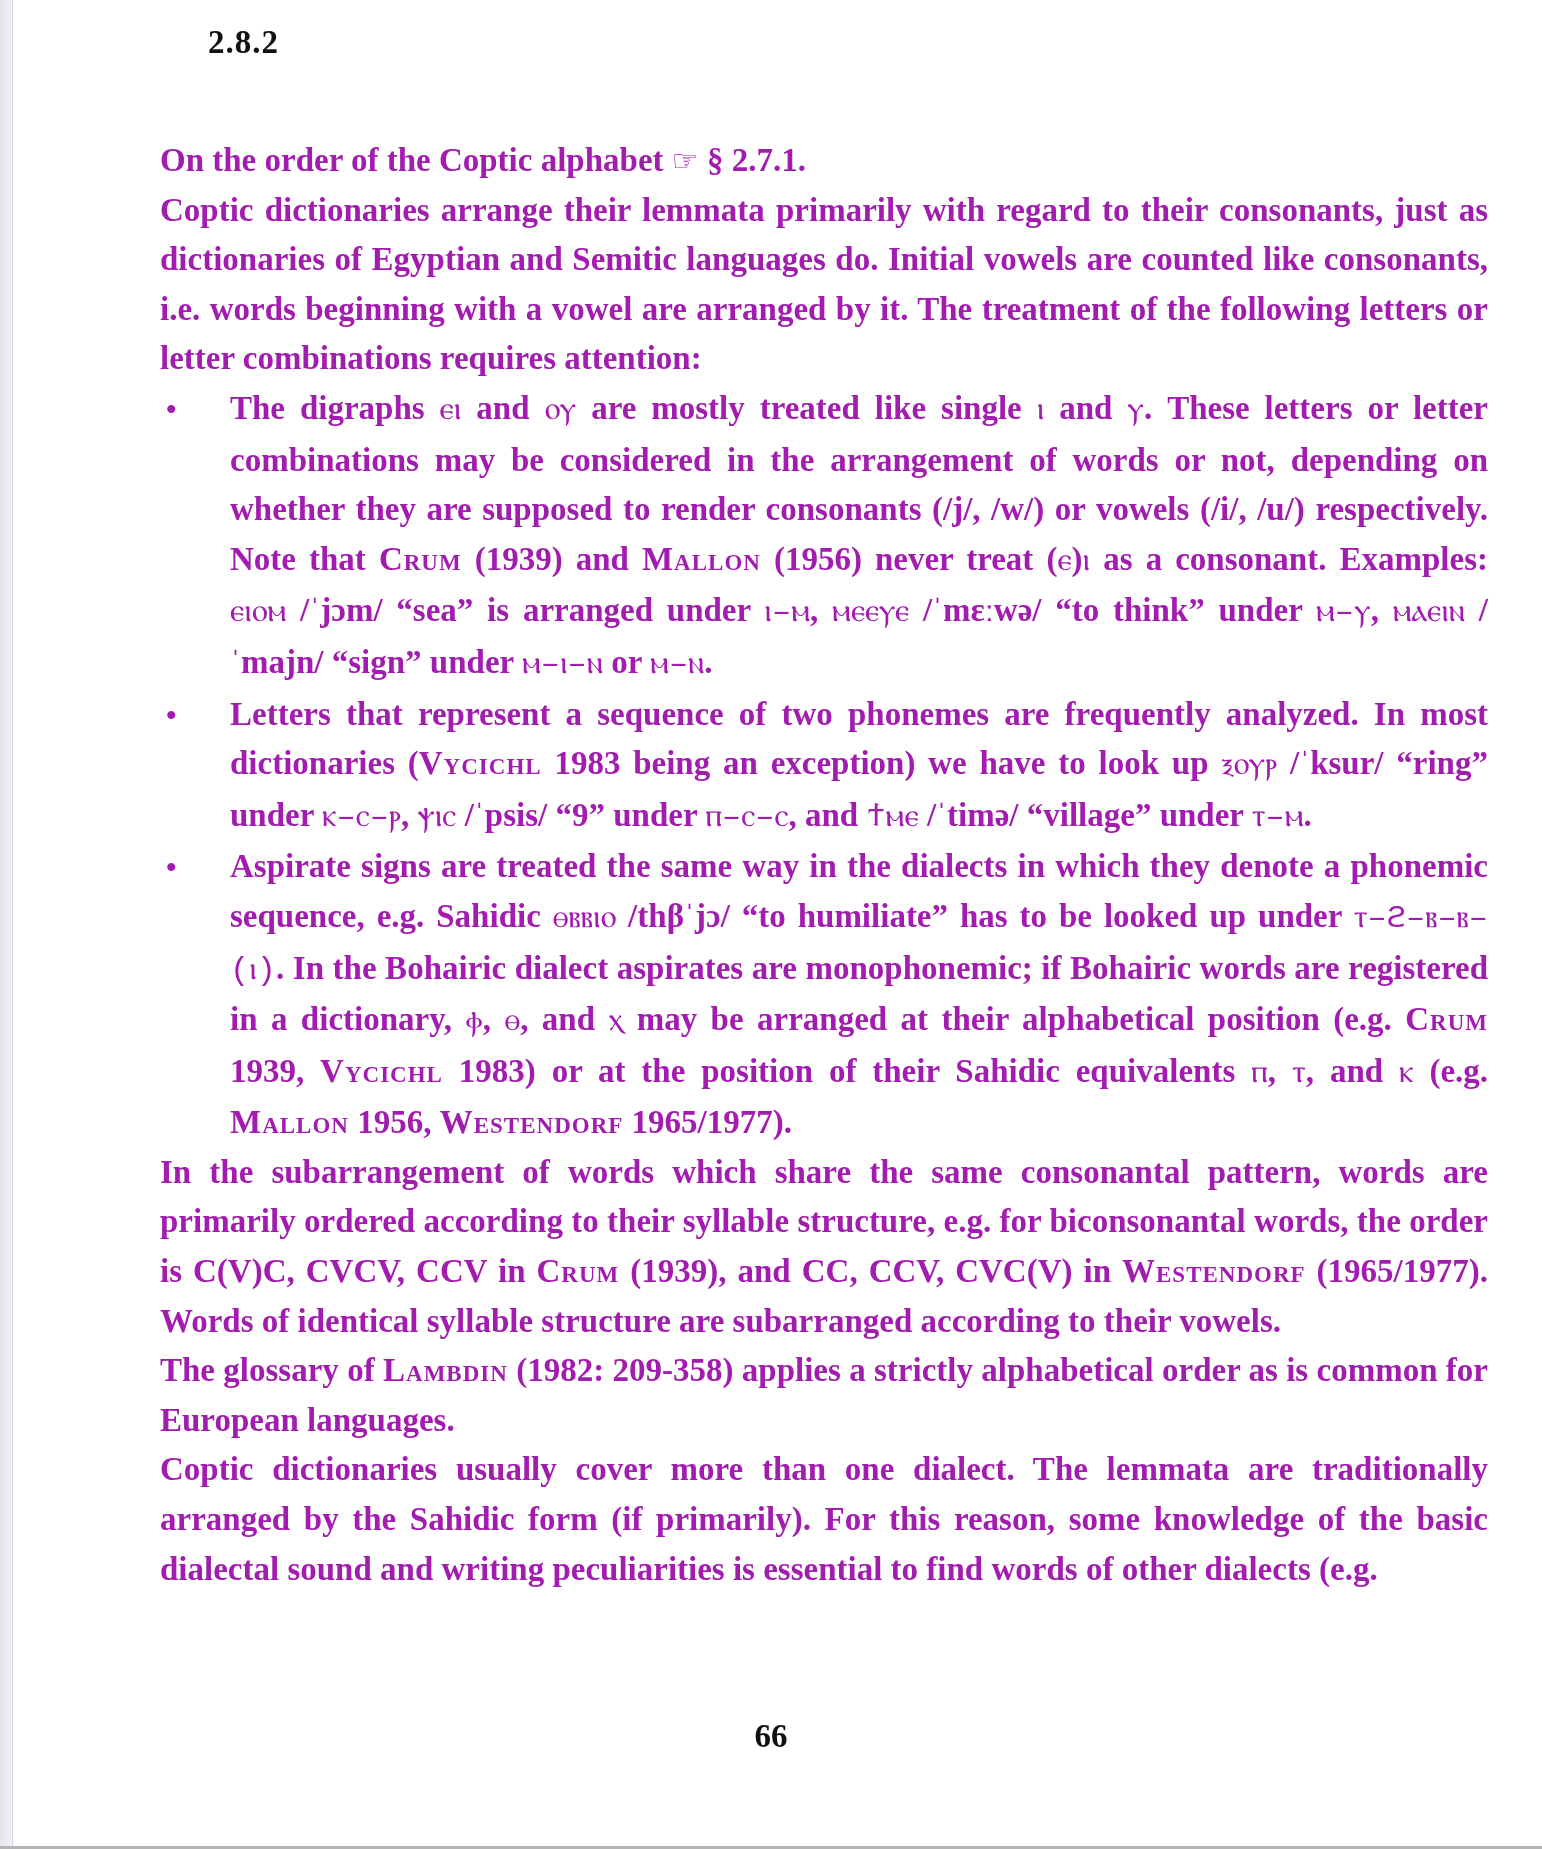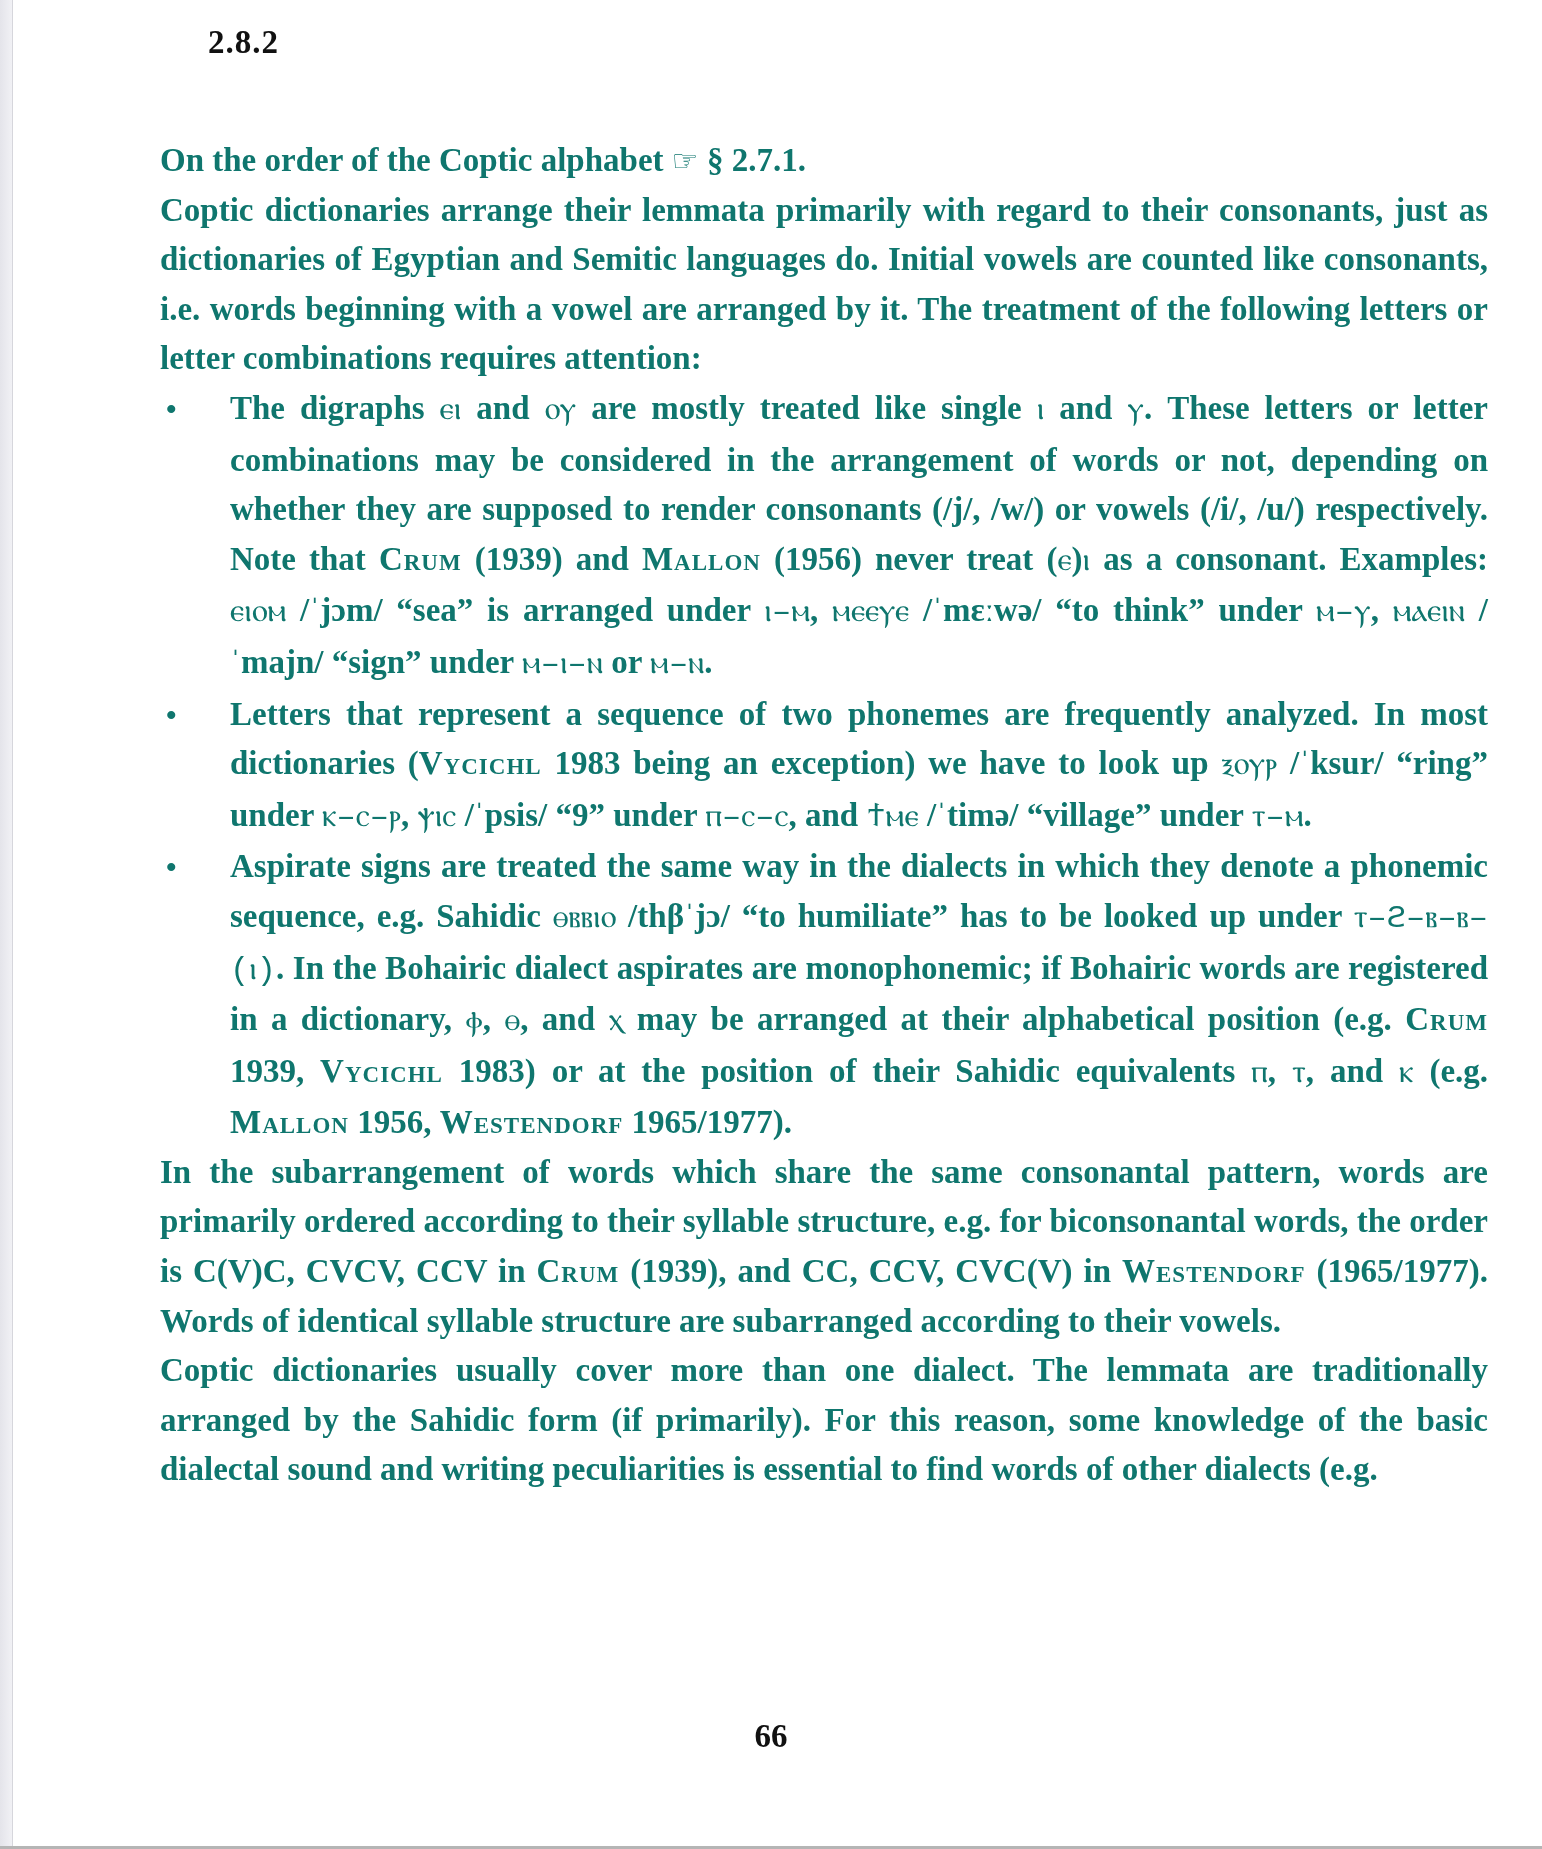--- a/index.html
+++ b/index.html
@@ -23,21 +23,21 @@
   .heading {
     height: 60px; display: flex; align-items: baseline;
     font-family: "Liberation Serif", "DejaVu Serif", serif;
   }
   .heading .num { font-weight: bold; font-size: 33px; width: 208px; letter-spacing: 1px; margin-left: 48px; }
   .heading .title { font-size: 40px; }
   .body-text {
     margin-top: 52px;
     font-family: "Liberation Serif", "DejaVu Serif", serif;
     font-size: 33px; line-height: 49.6px;
-    text-align: justify; font-weight: bold; color: #0f766e;
+    text-align: justify; font-weight: bold; color: #a21caf;
   }
   .body-text p { margin: 0; }
   .bullets { list-style: none; margin: 0; padding: 0; }
   .bullets li { position: relative; padding-left: 70px; }
   .bullets li .bullet-dot {
     position: absolute; left: 6px; top: 0; font-size: 30px;
   }
   .sc { font-variant: small-caps; letter-spacing: 1px; }
   .coptic { font-family: Liberation Mono, monospace; font-weight: normal; font-size: 32px; }
   .pointer { font-family: "DejaVu Sans", sans-serif; font-weight: normal; font-size: 30px; }
@@ -74,19 +74,20 @@
         <span class="bullet-dot">•</span>
         <span class="rich">Letters that represent a sequence of two phonemes are frequently analyzed. In most dictionaries (<span class="sc">Vycichl</span> 1983 being an exception) we have to look up <span class="coptic">ⲝⲟⲩⲣ</span> /ˈksur/ “ring” under <span class="coptic">ⲕ–ⲥ–ⲣ</span>, <span class="coptic">ⲯⲓⲥ</span> /ˈpsis/ “9” under <span class="coptic">ⲡ–ⲥ–ⲥ</span>, and <span class="coptic">ϯⲙⲉ</span> /ˈtimə/ “village” under <span class="coptic">ⲧ–ⲙ</span>.</span>
       </li>
       <li>
         <span class="bullet-dot">•</span>
         <span class="rich">Aspirate signs are treated the same way in the dialects in which they denote a phonemic sequence, e.g. Sahidic <span class="coptic">ⲑⲃⲃⲓⲟ</span> /thβˈjɔ/ “to humiliate” has to be looked up under <span class="coptic">ⲧ–ϩ–ⲃ–ⲃ–(ⲓ)</span>. In the Bohairic dialect aspirates are monophonemic; if Bohairic words are registered in a dictionary, <span class="coptic">ⲫ</span>, <span class="coptic">ⲑ</span>, and <span class="coptic">ⲭ</span> may be arranged at their alphabetical position (e.g. <span class="sc">Crum</span> 1939, <span class="sc">Vycichl</span> 1983) or at the position of their Sahidic equivalents <span class="coptic">ⲡ</span>, <span class="coptic">ⲧ</span>, and <span class="coptic">ⲕ</span> (e.g. <span class="sc">Mallon</span> 1956, <span class="sc">Westendorf</span> 1965/1977).</span>
       </li>
     </ul>
 
     <p class="rich">In the subarrangement of words which share the same consonantal pattern, words are primarily ordered according to their syllable structure, e.g. for biconsonantal words, the order is C(V)C, CVCV, CCV in <span class="sc">Crum</span> (1939), and CC, CCV, CVC(V) in <span class="sc">Westendorf</span> (1965/1977). Words of identical syllable structure are subarranged according to their vowels.</p>
+    <p class="rich">The glossary of <span class="sc">Lambdin</span> (1982: 209-358) applies a strictly alphabetical order as is common for European languages.</p>
     <p>Coptic dictionaries usually cover more than one dialect. The lemmata are traditionally arranged by the Sahidic form (if primarily). For this reason, some knowledge of the basic dialectal sound and writing peculiarities is essential to find words of other dialects (e.g.</p>
   </div>
 </div>
 
 <div class="page-number">66</div>
 
 <div class="bottom-edge"></div>
 
 </body></html>

